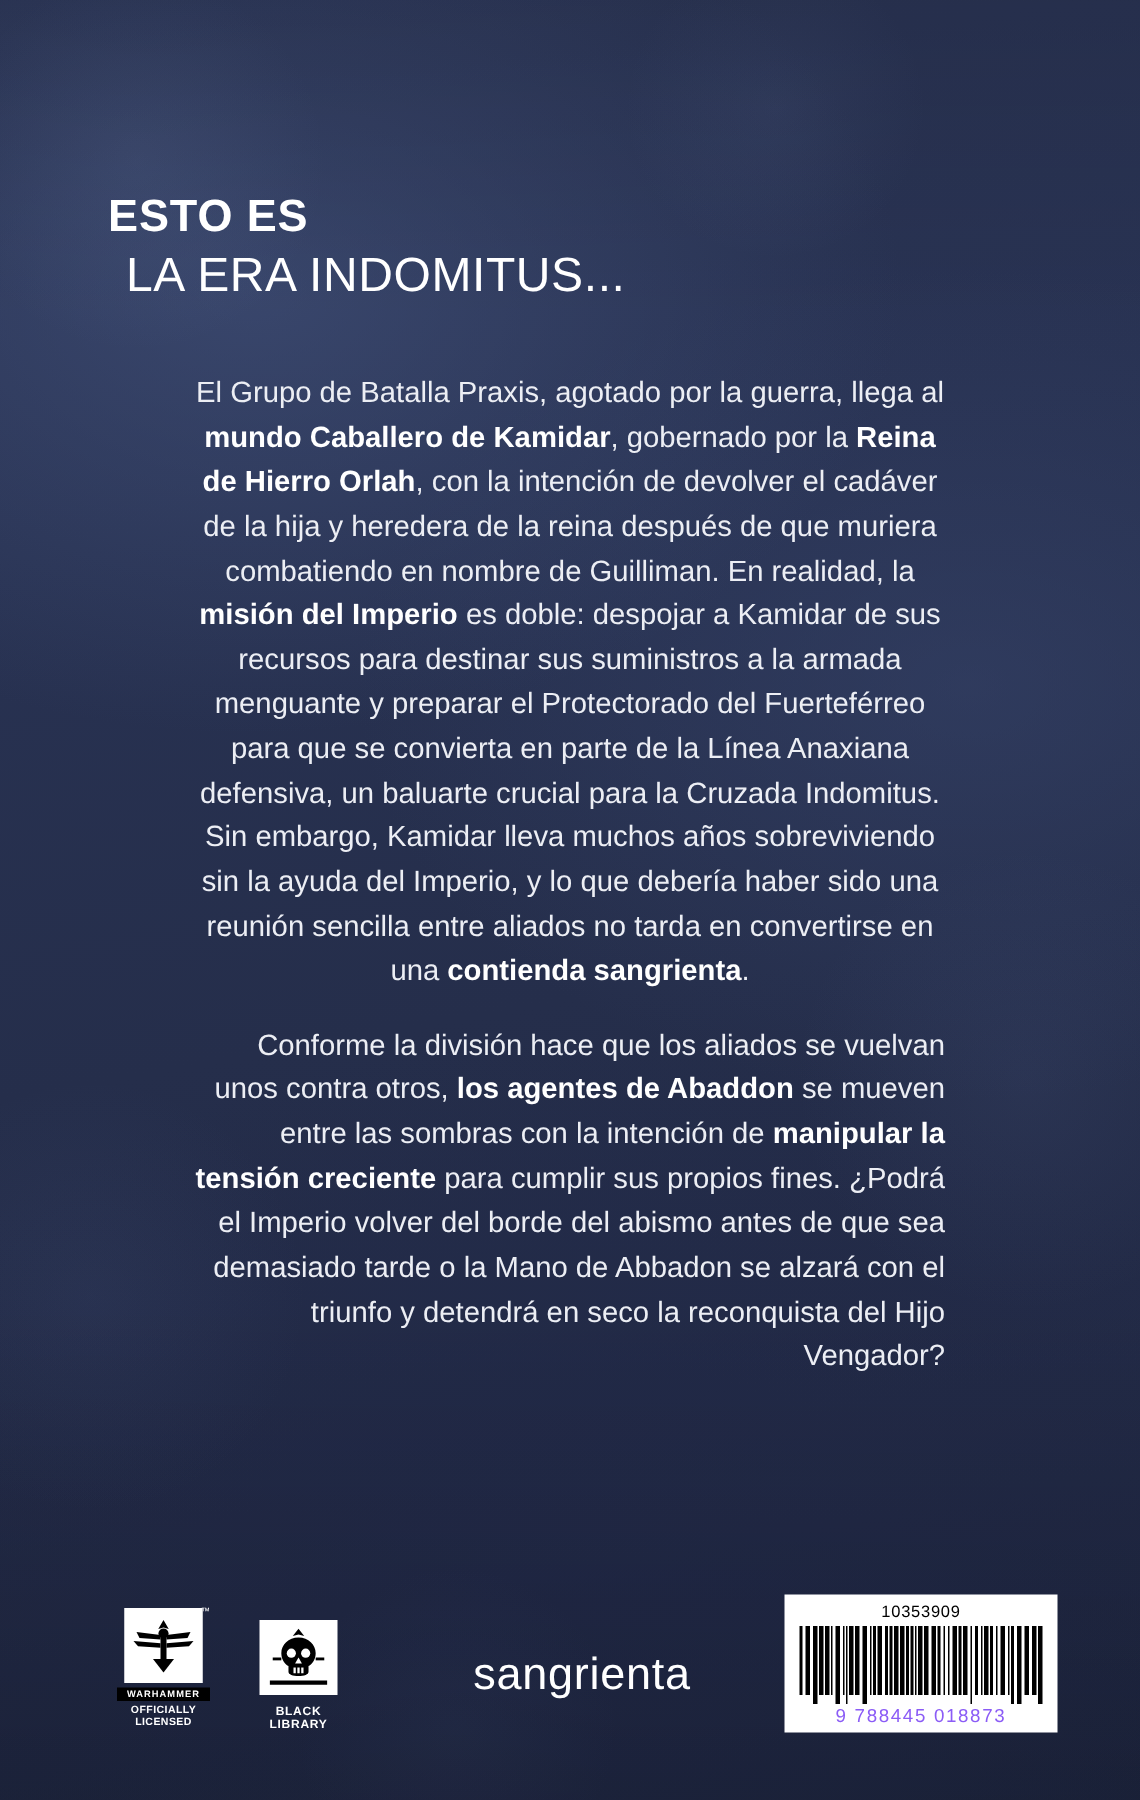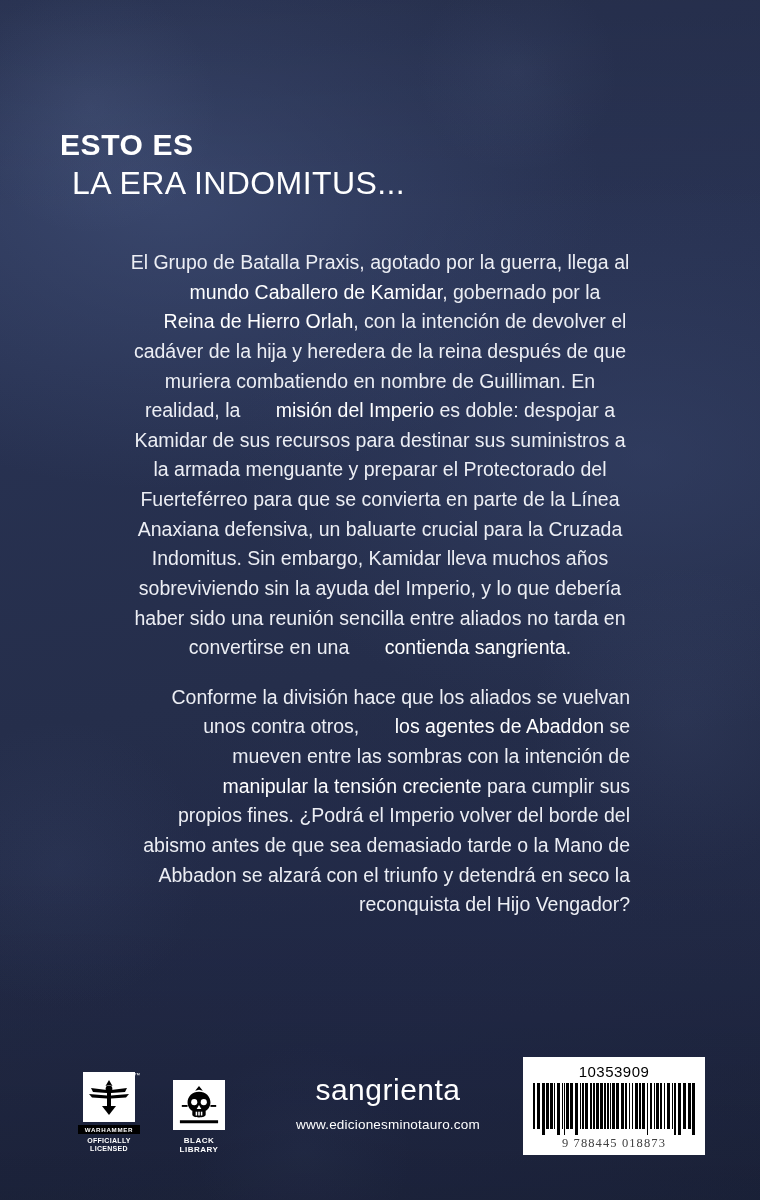--- a/index.html
+++ b/index.html
@@ -53,21 +53,21 @@
     position: relative;
     z-index: 2;
     width: 100%;
     height: 100%;
     box-sizing: border-box;
   }
 
   
   .headline {
     position: absolute;
-    left: 60px;
+    left: 72px;
     top: 128px;
     width: 640px;
   }
   .headline .line1 {
     font-size: 30px;
     font-weight: 700;
     letter-spacing: 0.6px;
     line-height: 1.12;
     color: #ffffff;
     margin: 0 0 4px 0;
@@ -95,23 +95,22 @@
     font-weight: 400;
   }
   .blurb p {
     margin: 0 0 20px 0;
   }
   .blurb p:last-child {
     margin-bottom: 0;
     text-align: right;
   }
   .blurb b {
-    font-weight: 400;
-    color: #ffffff;
-    margin-left: 30px;
+    font-weight: 700;
+    color: #ffffff;
   }
 
   
   .footer {
     position: absolute;
     left: 0;
     bottom: 0;
     width: 760px;
     height: 170px;
   }
@@ -216,36 +215,36 @@
     position: absolute;
     right: 55px;
     bottom: 45px;
     width: 182px;
     background: #ffffff;
     padding: 6px 8px 4px 8px;
     box-sizing: border-box;
     text-align: center;
   }
   .barcode .bc-top {
-    font-size: 15px;
+    font-size: 11px;
     color: #000000;
     font-family: "Liberation Sans", sans-serif;
     letter-spacing: 0.5px;
     margin-bottom: 3px;
   }
   .barcode .bc-bars {
     height: 52px;
     width: 100%;
     display: block;
   }
   .barcode .bc-num {
     font-size: 12.5px;
-    color: #404040;
+    color: #8b5cf6;
     letter-spacing: 1.1px;
-    font-family: Liberation Serif, serif;
+    font-family: Liberation Sans, sans-serif;
     margin-top: 1px;
   }
 </style>
 </head>
 <body>
 
 <div class="cover">
   <div class="content">
 
     <div class="headline">
@@ -297,21 +296,20 @@
               <path d="M34 22 h6 v2 h-6 Z"></path>
               <path d="M2 38 h40 v3 h-40 Z"></path>
             </g>
           </svg>
         </div>
         <div class="bl-sub">BLACK LIBRARY</div>
       </div>
 
       <div class="publisher">
         <div class="pub-name">sangrienta</div>
-        <div class="pub-url">www.edicionesminotauro.com</div>
       </div>
 
       <div class="barcode">
         <div class="bc-top">10353909</div>
         <svg class="bc-bars" viewBox="0 0 166 52" preserveAspectRatio="none" aria-hidden="true">
           <g fill="#000000" id="bars">
               <rect x="2" y="0" width="2" height="46"></rect>
               <rect x="6" y="0" width="3" height="46"></rect>
               <rect x="11" y="0" width="3" height="52"></rect>
               <rect x="15" y="0" width="3" height="46"></rect>

